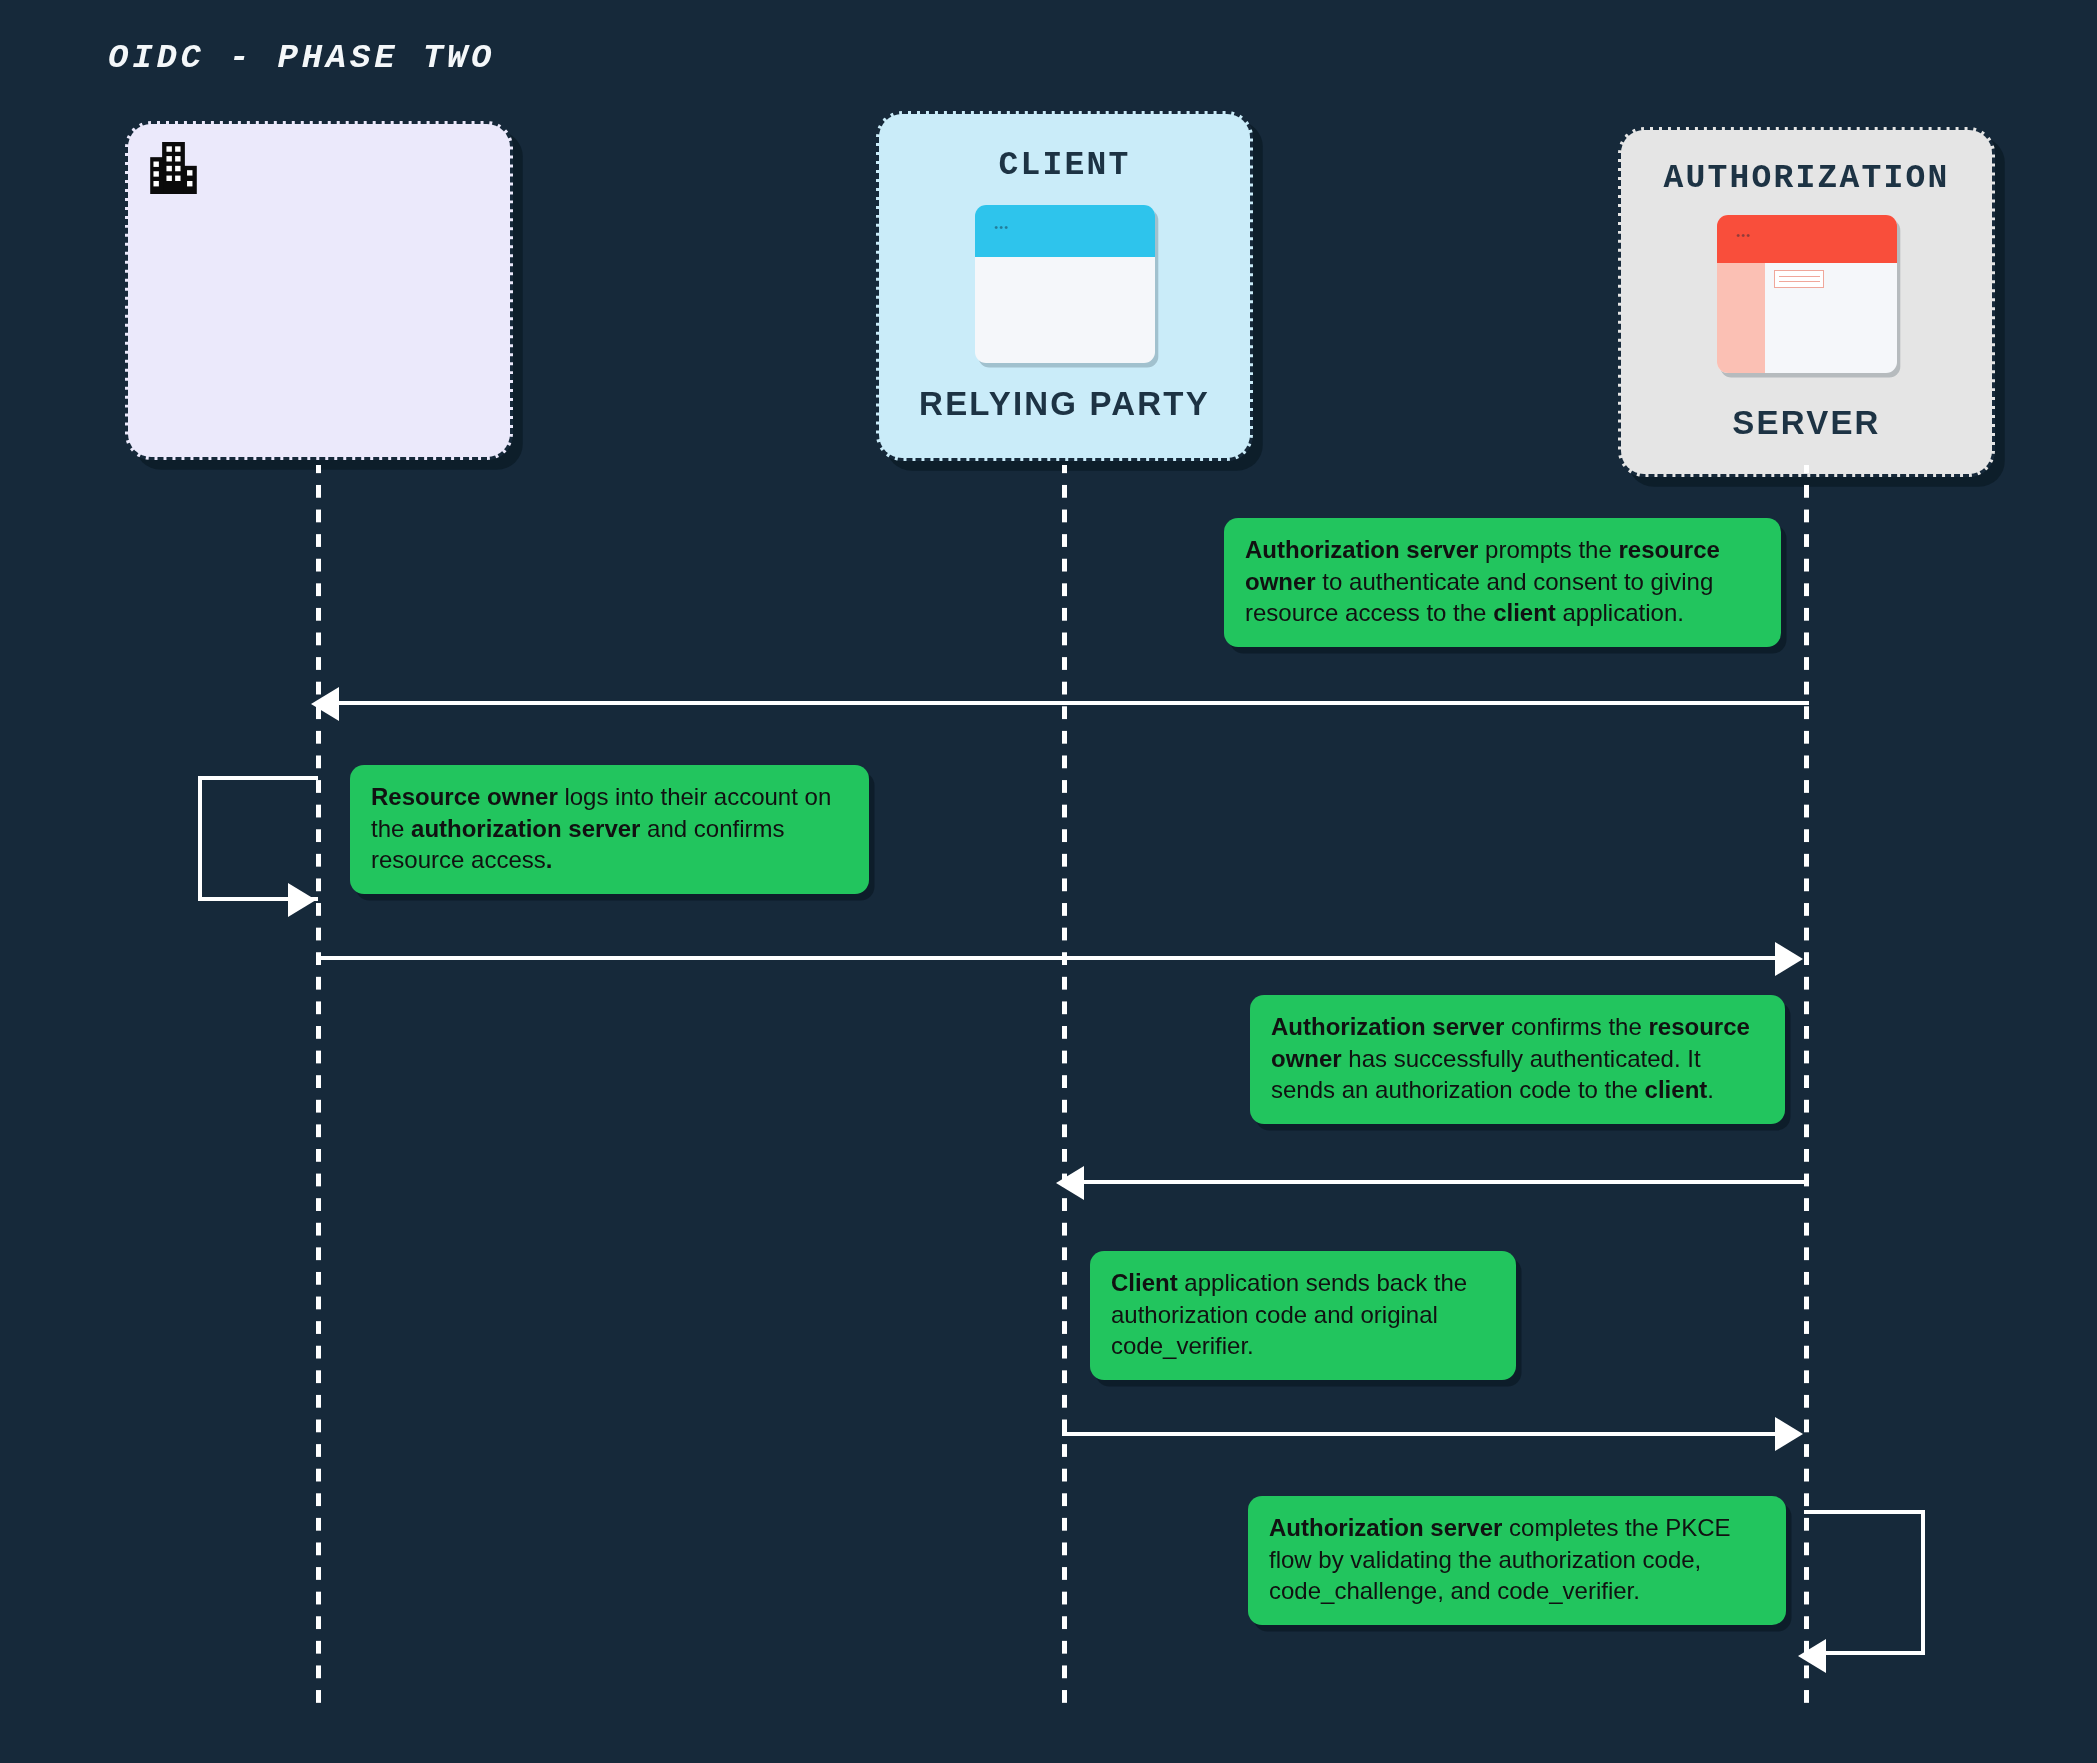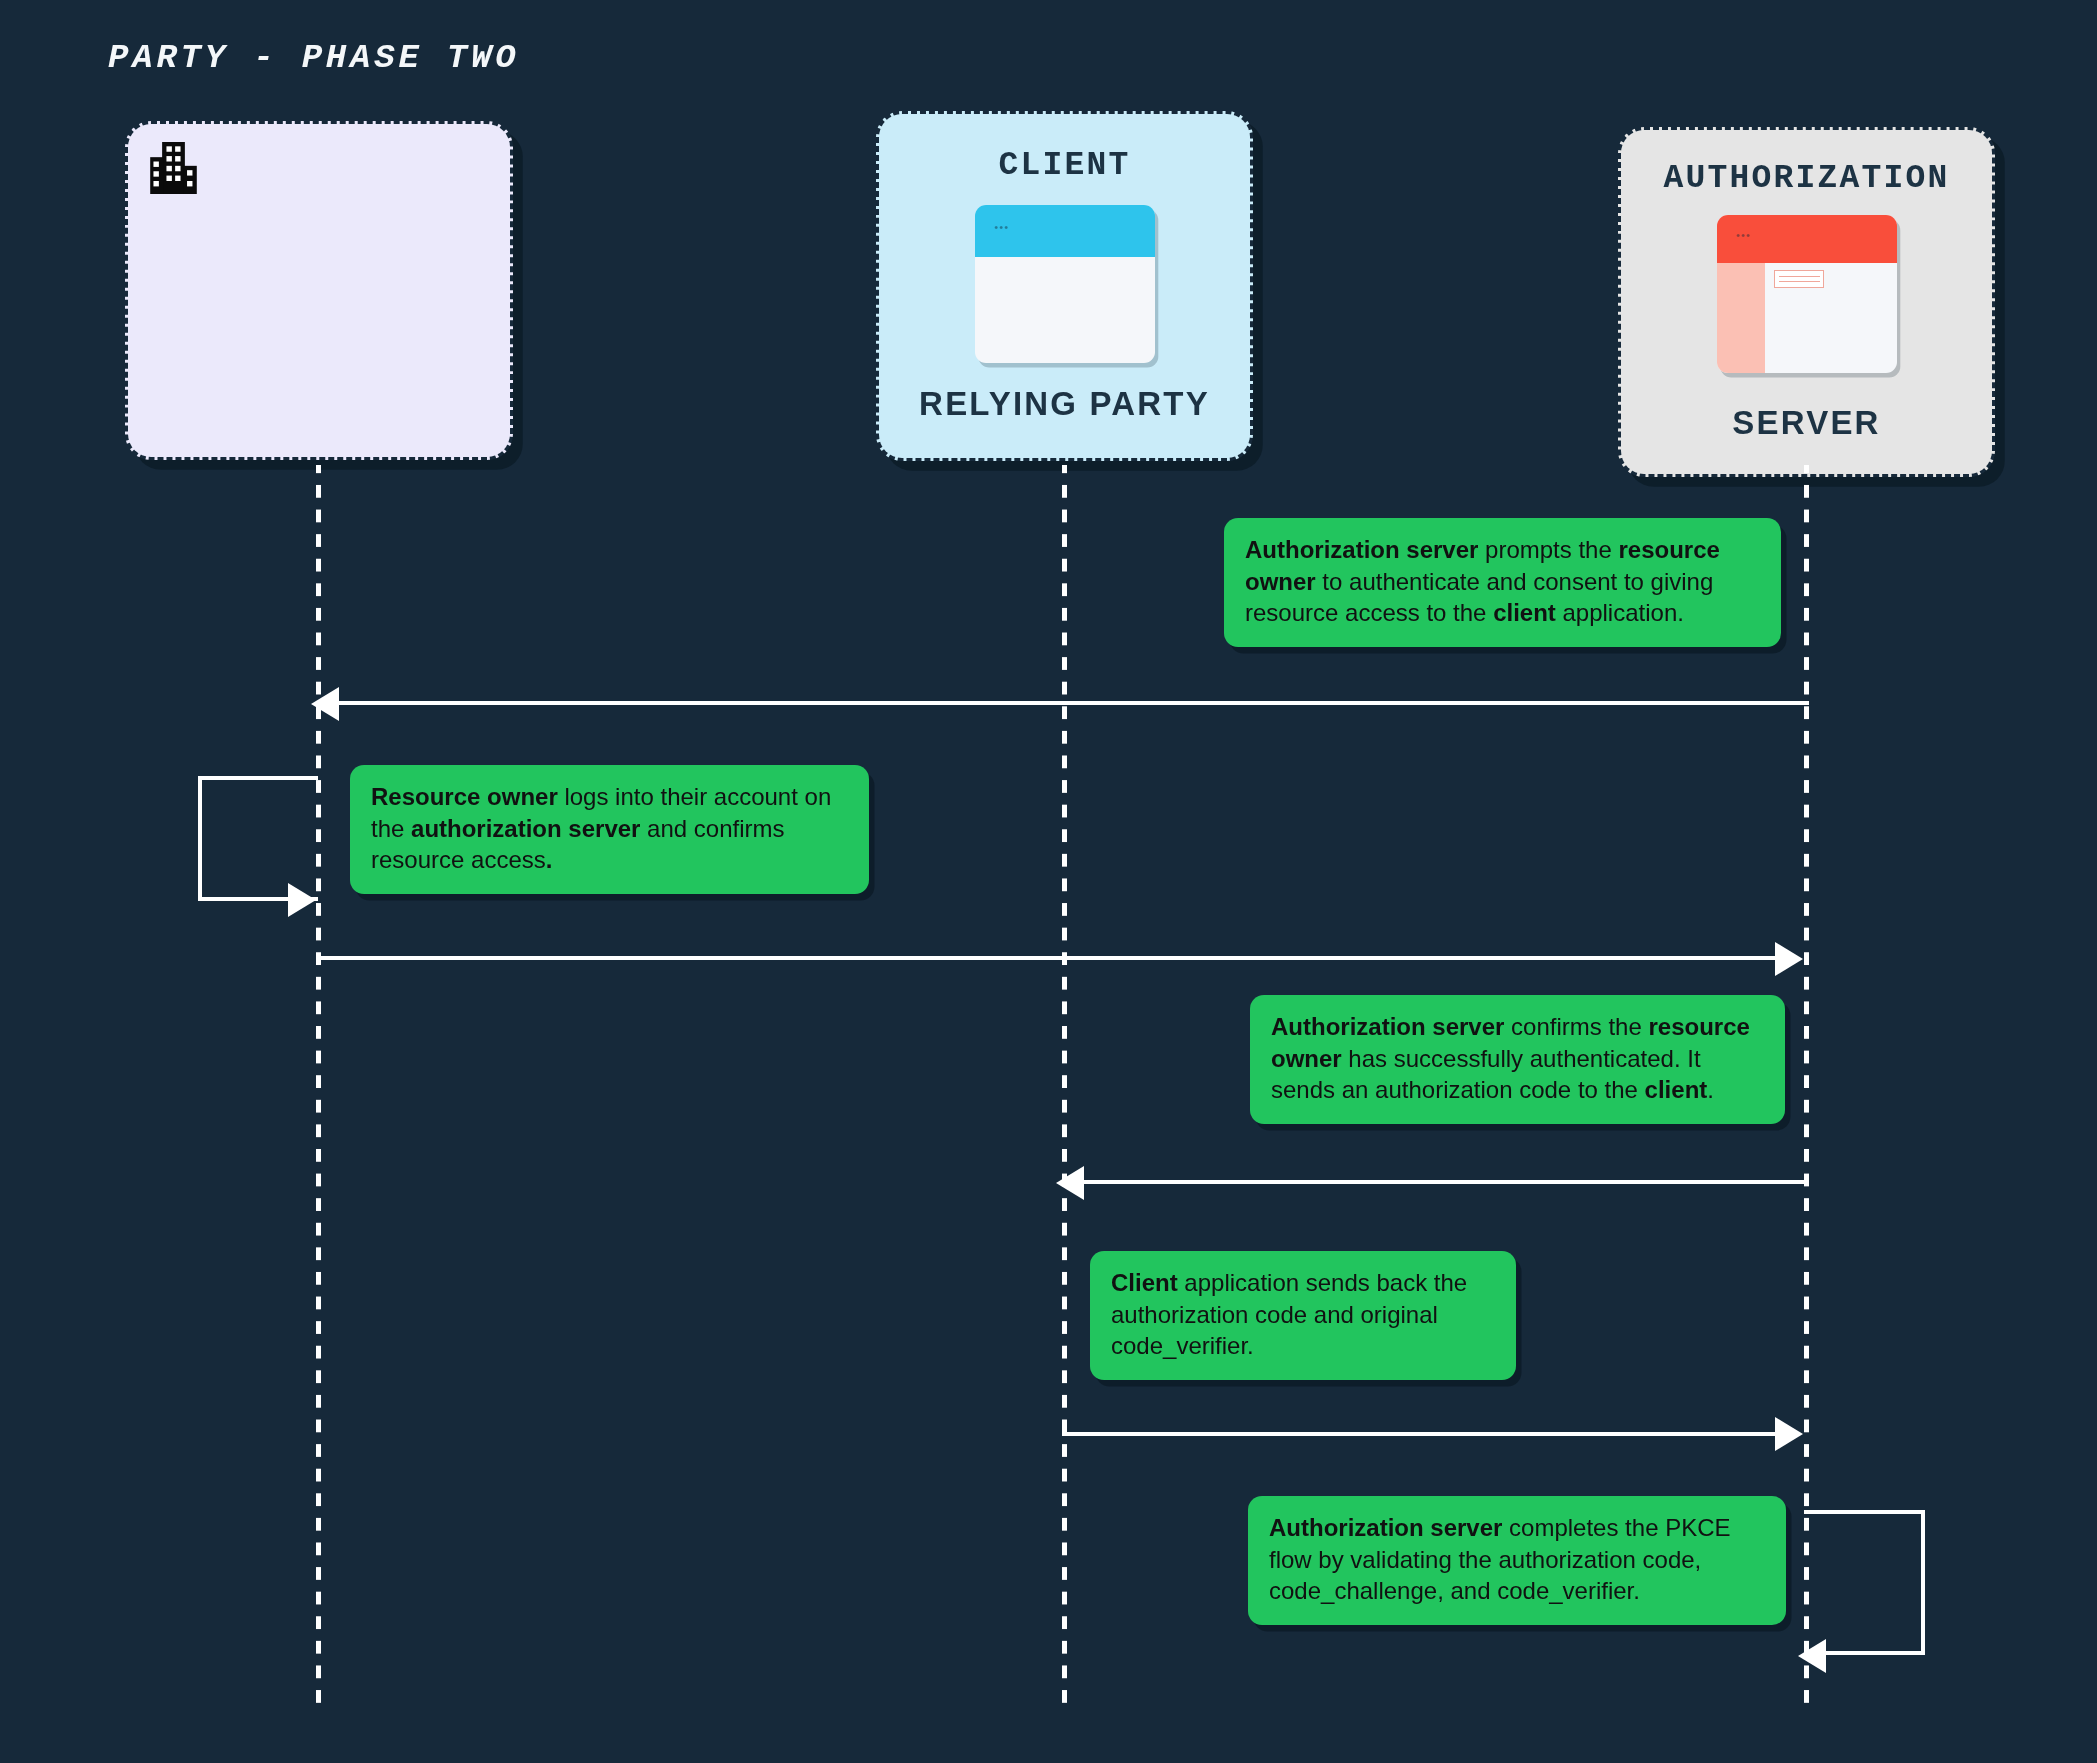--- a/index.html
+++ b/index.html
@@ -200,21 +200,21 @@
     color: #111111;
     font-size: 24px;
     line-height: 1.30;
     box-shadow: 5.5px 6.6px 0 0 rgba(8,20,30,0.55);
   }
   .callout b { font-weight: 700; }
 </style>
 </head>
 <body>
 
-<div id="diagram-title">PARTY - PHASE TWO</div>
+<div id="diagram-title">OIDC - PHASE TWO</div>
 
 <div class="actor" id="actor-resource-owner">
   <div class="actor-inner">
 
     <span id="building-icon">
       <svg width="47" height="52" viewBox="0 0 43 48">
         <g fill="#0b0b0b">
           <rect x="11" y="0" width="21" height="48"></rect>
           <rect x="0" y="14" width="12" height="34"></rect>
           <rect x="31" y="22" width="12" height="26"></rect>

